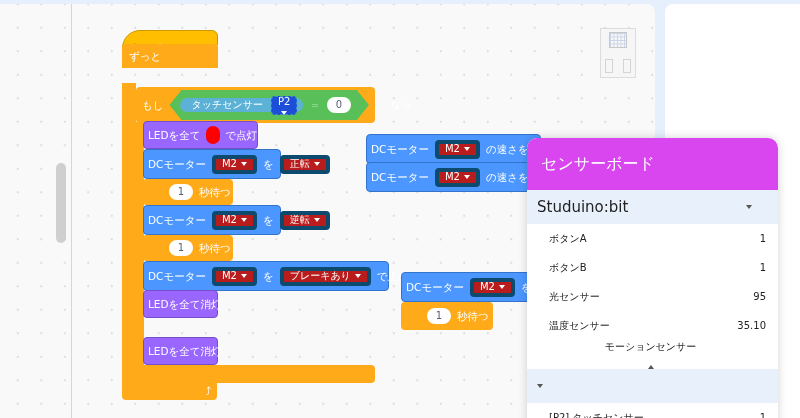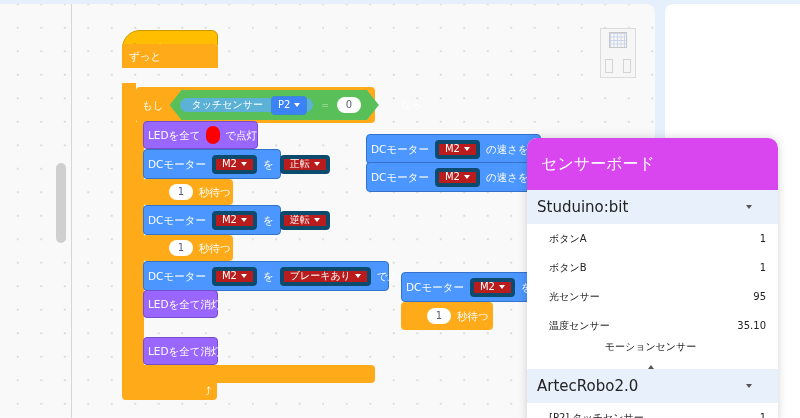--- a/index.html
+++ b/index.html
@@ -110,21 +110,21 @@
   <div class="blk orange" style="left:122px;top:378px;width:95px;height:18px;border-radius:0 0 4px 4px;justify-content:flex-end;padding-right:6px;">
     <span style="font-size:11px;">⤴</span>
   </div>
 
   <div class="blk orange" style="left:136px;top:83px;width:239px;height:36px;border-radius:4px;padding-left:6px;">
     <span style="margin-right:6px;">もし</span>
 
     <div style="position:relative;display:flex;align-items:center;height:30px;background:#59c059;padding:0 18px 0 10px;clip-path:polygon(12px 0,calc(100% - 12px) 0,100% 50%,calc(100% - 12px) 100%,12px 100%,0 50%);">
       <div style="display:flex;align-items:center;height:14px;background:#5cb1d6;border-radius:11px;padding:0 6px 0 12px;font-size:10px;">
         <span>タッチセンサー</span>
-        <span class="field" style="background:#3b82f6;border:1px dashed #3d8fb5;margin-left:8px;margin-right:0;">
+        <span class="field" style="background:#1d4ed8;border:1px dashed #3d8fb5;margin-left:8px;margin-right:0;flex-direction:column;">
           <span>P2</span>
           <span class="caret"></span>
         </span>
       </div>
       <span style="margin:0 8px;font-size:9px;color:#b9e6b9;">=</span>
       <span class="num" style="margin:0;">0</span>
     </div>
     <span style="margin-left:22px;font-family:Liberation Mono, monospace;">なら</span>
   </div>
   <div class="orange" style="position:absolute;left:136px;top:118px;width:8px;height:260px;"></div>
@@ -260,20 +260,19 @@
   <div class="sp-row">
     <span>温度センサー</span>
     <span>35.10</span>
   </div>
   <div class="sp-row" style="padding-right:26px;flex-direction:column;">
     <span>モーションセンサー</span>
     <span class="tri-up"></span>
   </div>
 
   <div class="sp-group">
-    <span>ArtecRobo2.0</span>
     <span class="tri-down"></span>
   </div>
   <div class="sp-row">
     <span>[P2] タッチセンサー</span>
     <span>1</span>
   </div>
 </div>
 
 </body></html>

